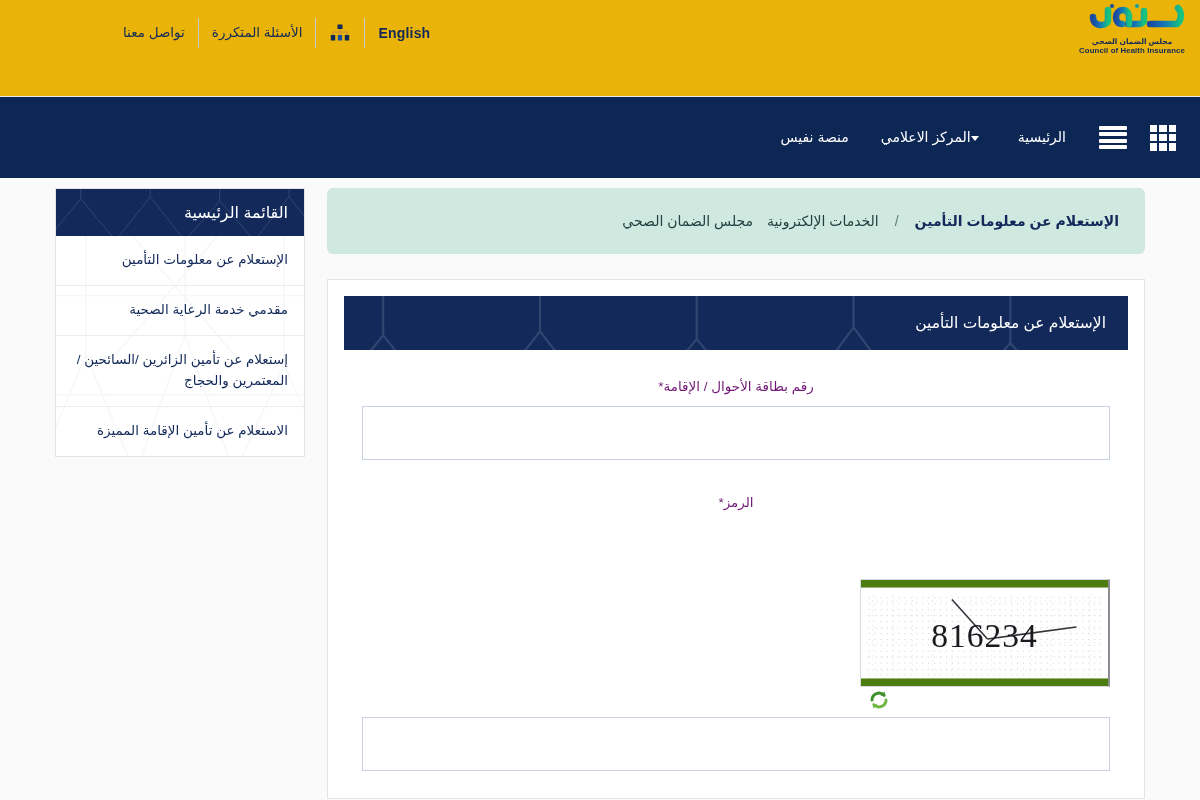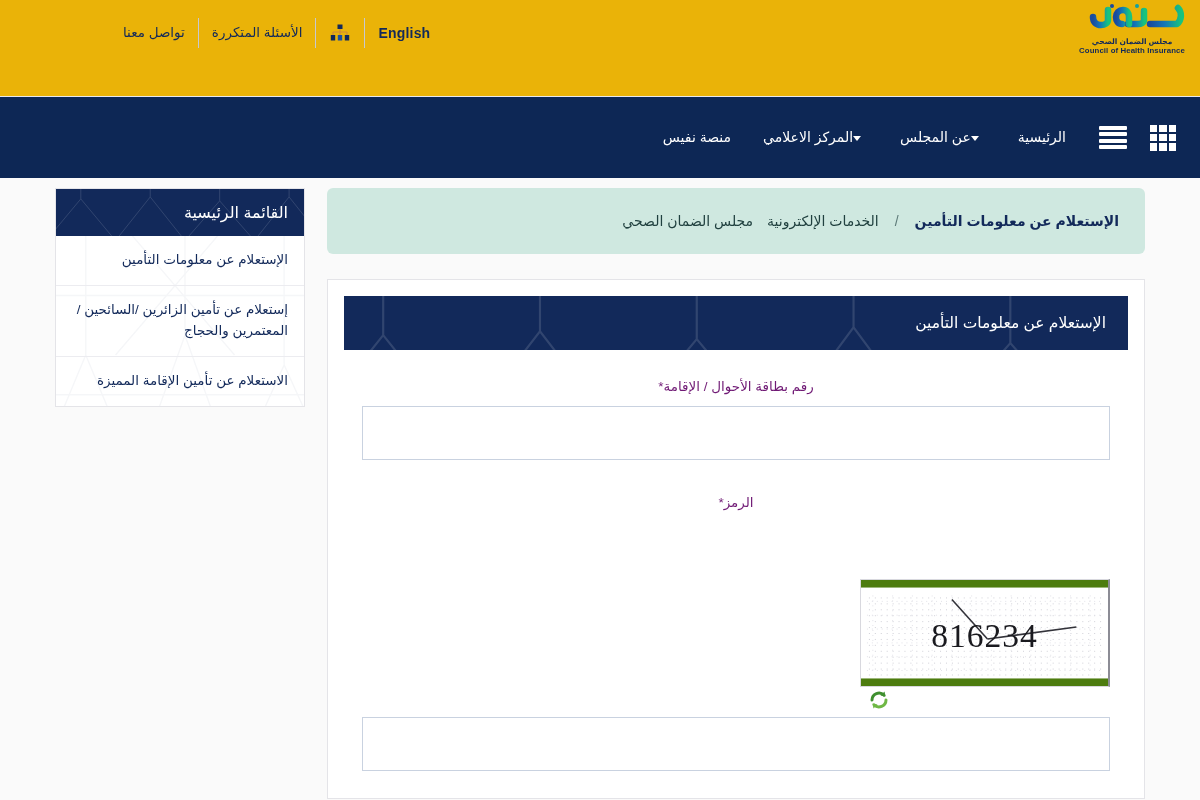--- a/index.html
+++ b/index.html
@@ -320,23 +320,20 @@
       <i></i>
         <i></i>
         <i></i>
         <i></i>
     </span>
   </div>
 
   <div class="nav-links">
     <a class="nav-link" href="#">
       <span>الرئيسية</span>
-    </a>
-    <a class="nav-link" href="#">
-      <span class="caret"></span><span>عن المجلس</span>
     </a>
     <a class="nav-link" href="#">
       <span class="caret"></span><span>المركز الاعلامي</span>
     </a>
     <a class="nav-link" href="#">
       <span>منصة نفيس</span>
     </a>
   </div>
 </div>
 
@@ -990,19 +987,20 @@
         <svg class="sidebar-wm" viewBox="0 0 250 240" preserveAspectRatio="none">
           <g fill="none" stroke="#eceef2" stroke-width="1.4">
             <path d="M-20 240 L30 120 L80 240 M30 120 L30 -20"></path>
             <path d="M80 240 L130 100 L180 240 M130 100 L130 -20"></path>
             <path d="M180 240 L230 130 L280 240 M230 130 L230 -20"></path>
             <path d="M0 60 L250 60 M0 160 L250 160"></path>
             <path d="M60 -20 L180 120 M180 -20 L60 120"></path>
           </g>
         </svg>
         <a class="side-item" href="#">الإستعلام عن معلومات التأمين</a>
+        <a class="side-item" href="#">مقدمي خدمة الرعاية الصحية</a>
         <a class="side-item" href="#">إستعلام عن تأمين الزائرين /السائحين / المعتمرين والحجاج</a>
         <a class="side-item" href="#">الاستعلام عن تأمين الإقامة المميزة</a>
       </div>
     </div>
 
   </div>
 </div>
 
 </body></html>

